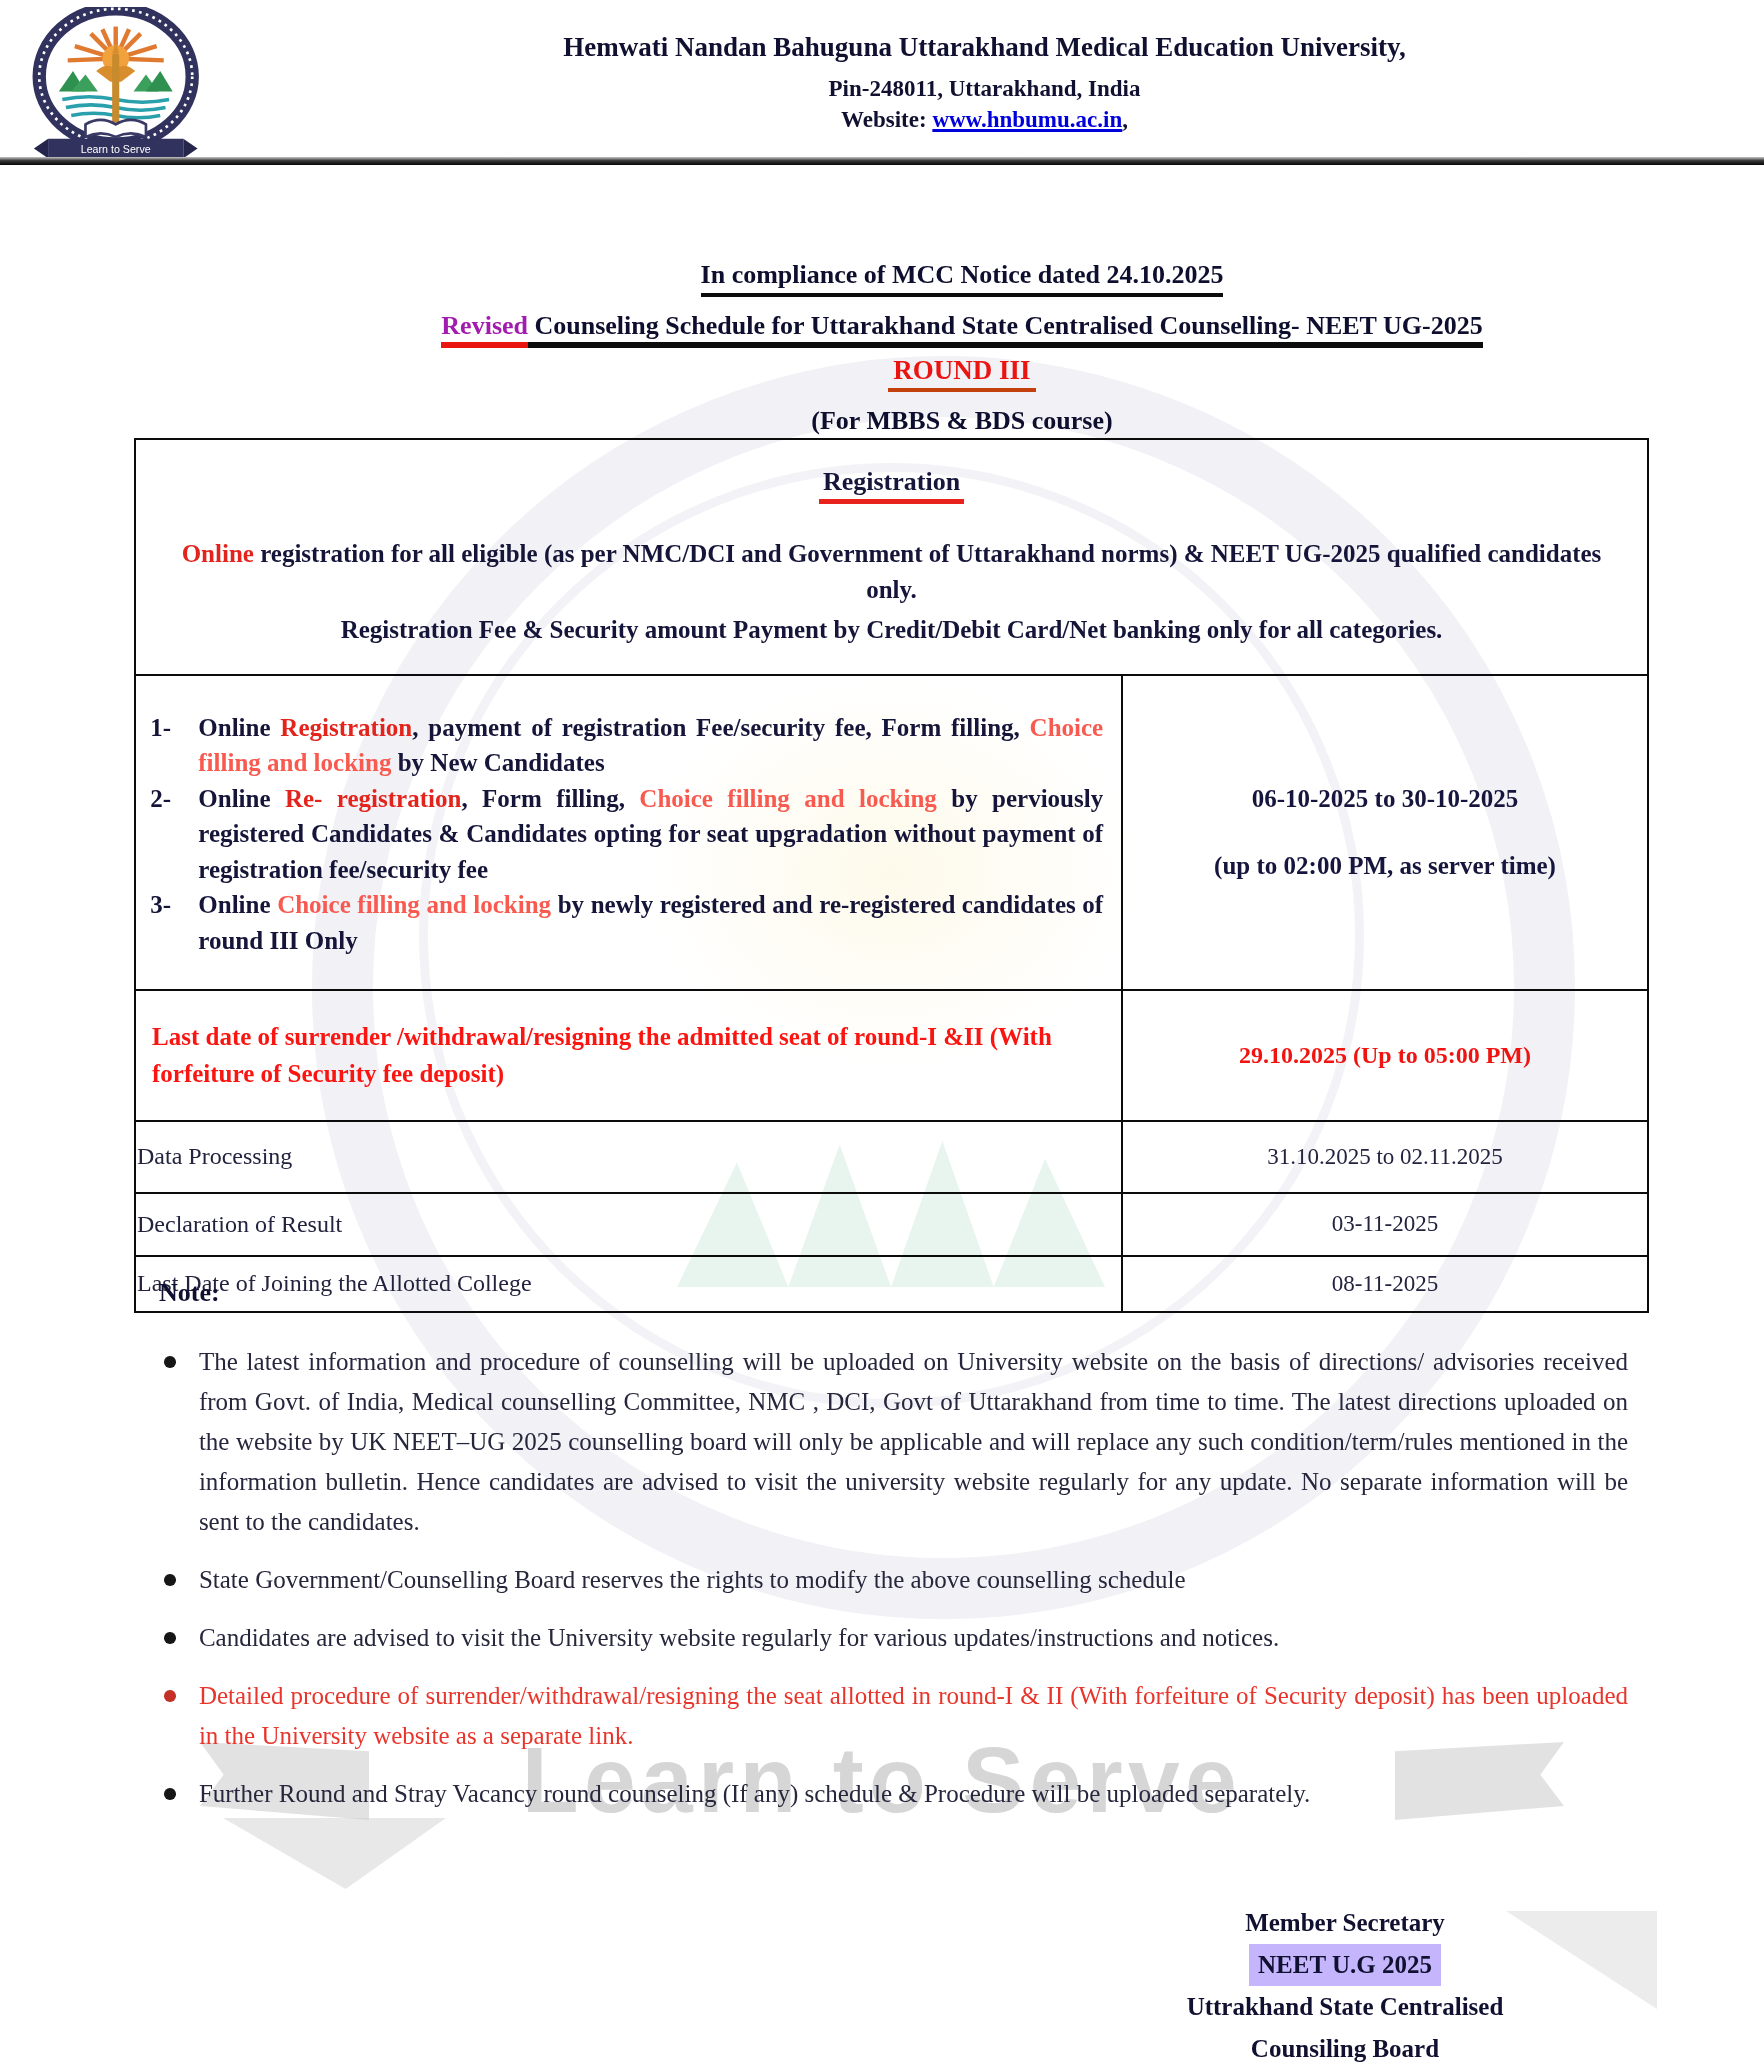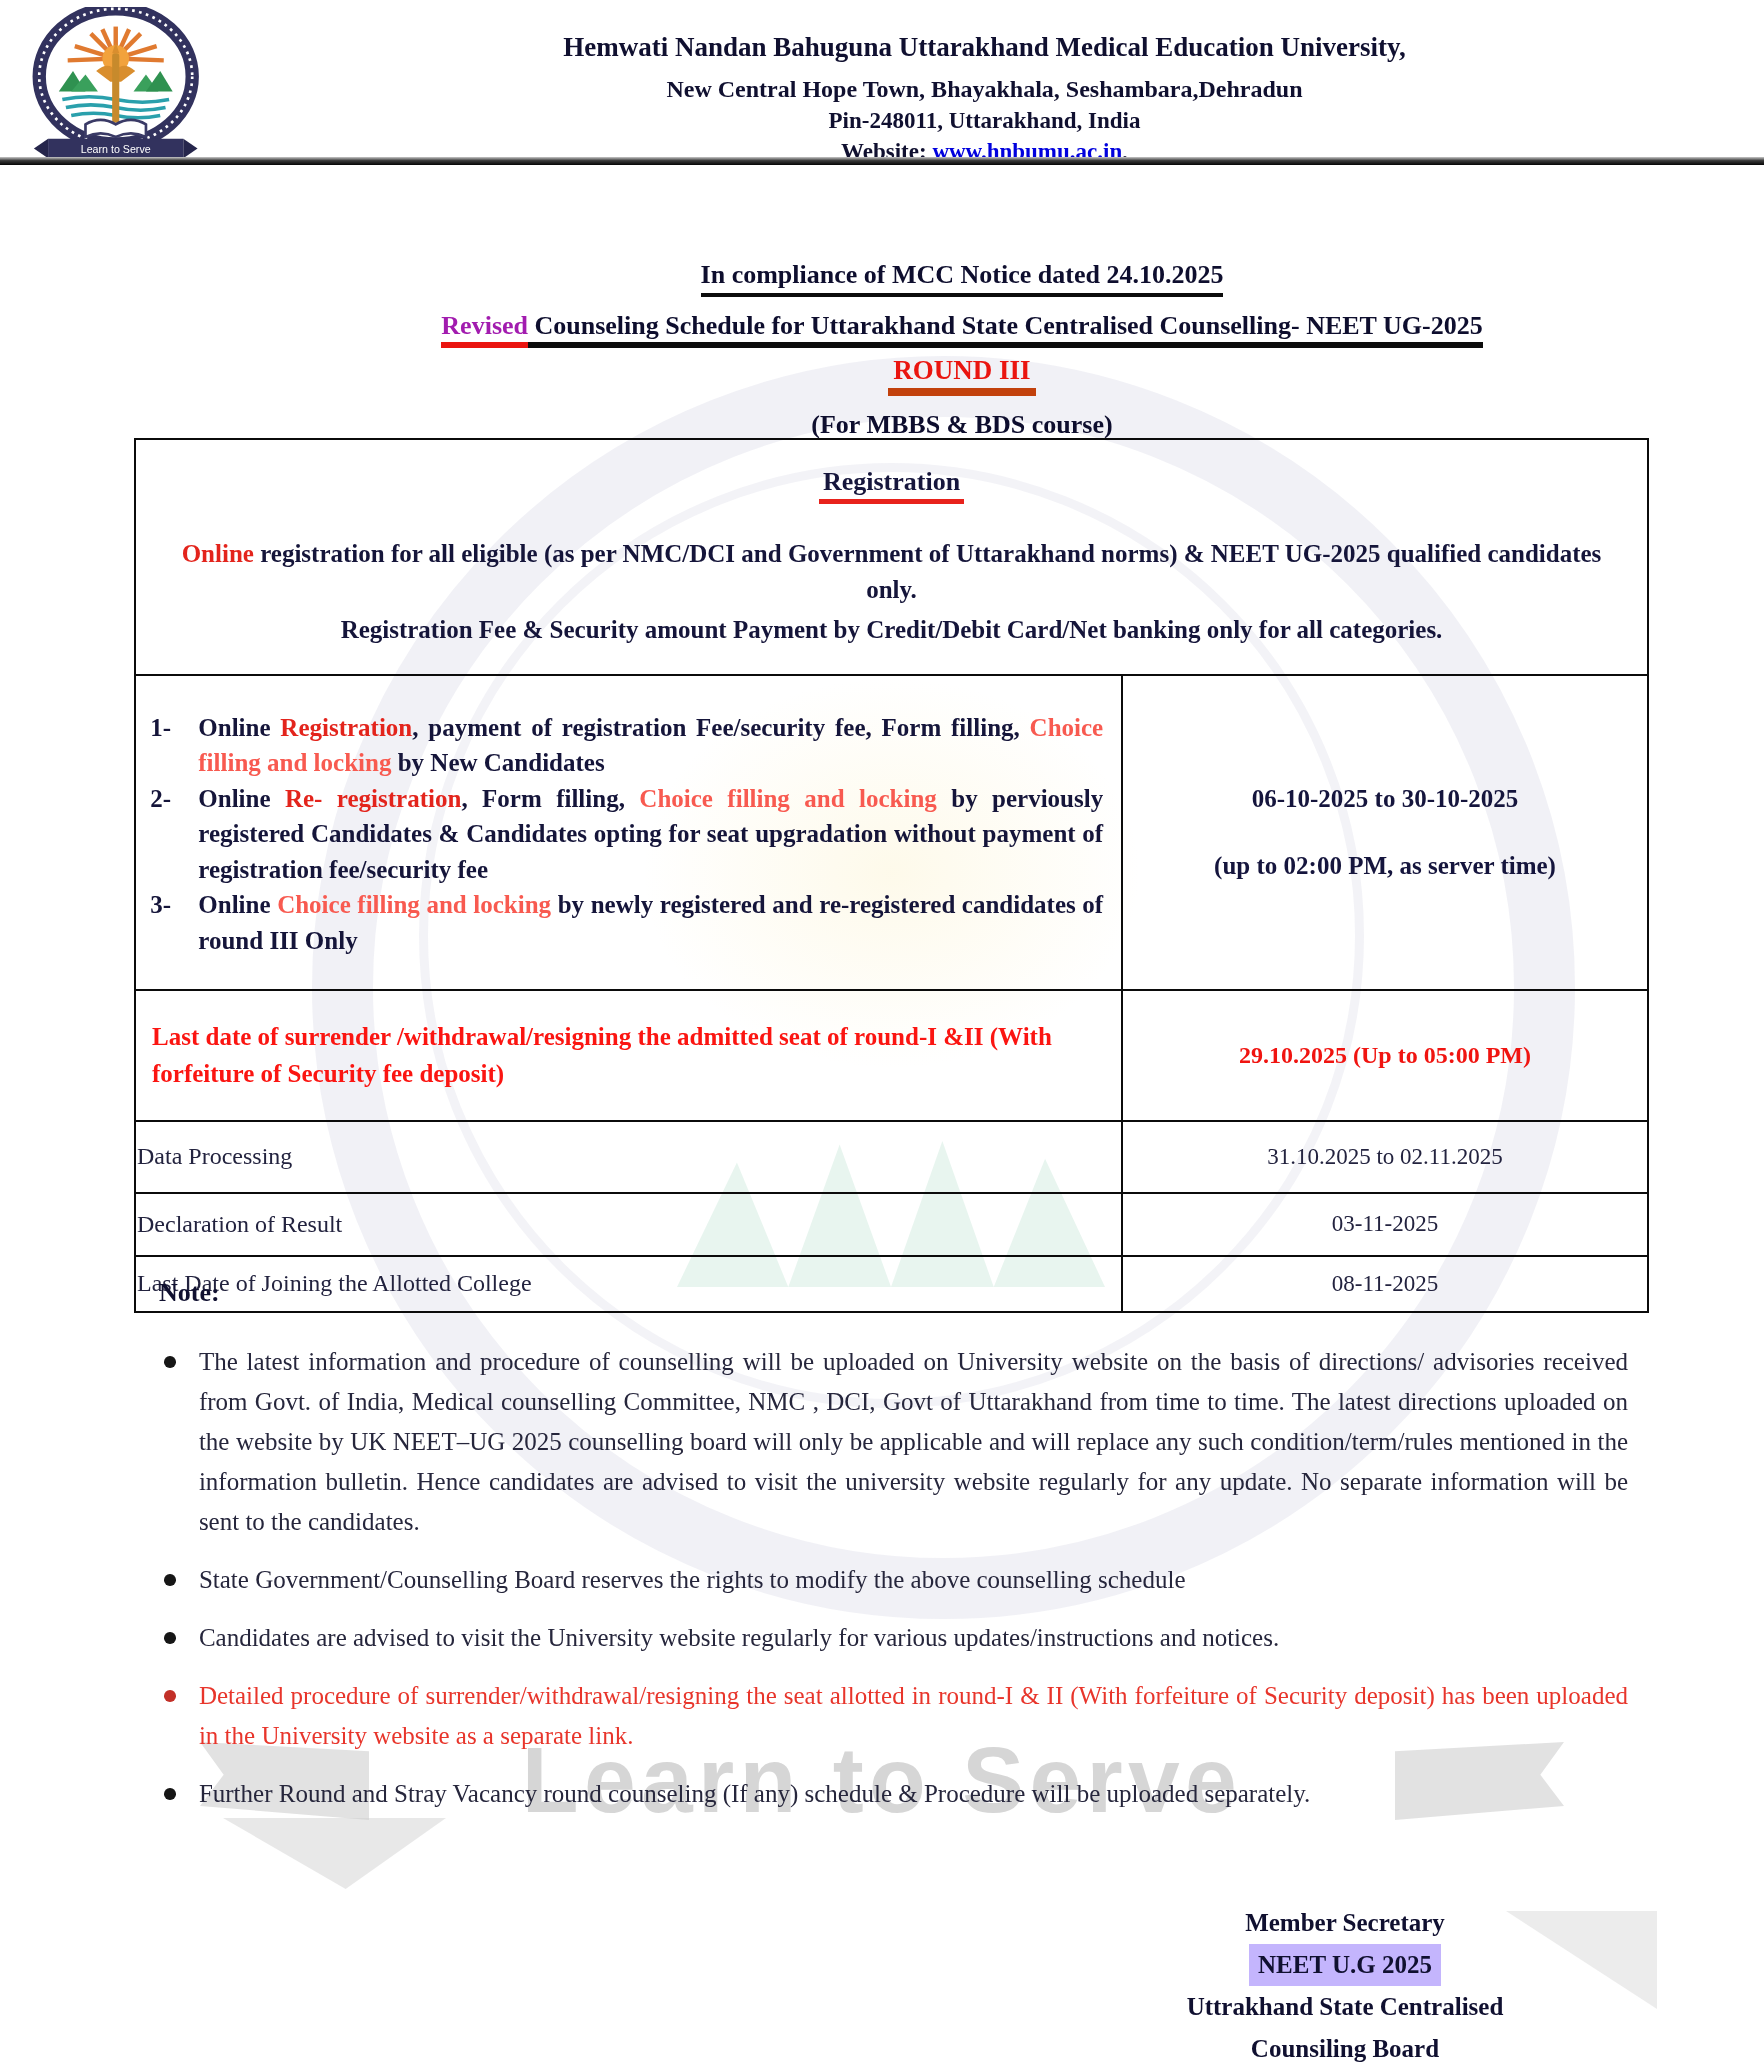--- a/index.html
+++ b/index.html
@@ -59,21 +59,21 @@
     position:absolute;left:0;top:157px;width:1764px;height:8px;
     background:linear-gradient(to bottom,#c8c8c8,#3a3a3a 45%,#050505);
   }
 
   
   .titles{position:absolute;left:169px;right:9px;top:260px;text-align:center;font-weight:bold;}
   .t-row{margin-bottom:14.3px;font-size:26px;color:#0e0e2e;}
   .u-black{display:inline-block;border-bottom:4.5px solid #0c0c0c;padding-bottom:2.7px;}
   .revised-word{color:#a21caf;border-bottom:6.2px solid #ea1510;padding-bottom:1.8px;}
   .schedule-rest{border-bottom:6.2px solid #0c0c0c;padding-bottom:1.8px;}
-  .round-line{display:inline-block;color:#ea1510;font-size:27px;border-bottom:8px solid #c2410c;padding:0 5.3px 1.8px 5.3px;}
+  .round-line{display:inline-block;color:#ea1510;font-size:27px;border-bottom:4px solid #c2410c;padding:0 5.3px 1.8px 5.3px;}
   .course-line{font-size:26px;color:#0e0e2e;}
 
   
   table.sched{
     position:absolute;left:134px;top:438px;width:1513px;
     border-collapse:collapse;table-layout:fixed;
   }
   table.sched td{border:2.7px solid #0b0b0b;vertical-align:middle;}
   .col-l{width:987px;} .col-r{width:526px;}
   .reg-cell{height:214px;text-align:center;padding:10.7px 27px 9px 27px;vertical-align:top;}
@@ -169,21 +169,20 @@
 
         <path d="M36 148 L188 148 L188 170 L36 170 Z" fill="#32325e"></path>
         <path d="M36 148 L20 159 L36 170 Z" fill="#26264c"></path>
         <path d="M188 148 L204 159 L188 170 Z" fill="#26264c"></path>
         <text x="112" y="164" text-anchor="middle" font-family="Liberation Sans, sans-serif" font-size="12" fill="#ffffff">Learn to Serve</text>
       </svg>
     </div>
 
     <div class="header-text">
       <div class="uni-name">Hemwati Nandan Bahuguna Uttarakhand Medical Education University,</div>
-      <div class="addr1">New Central Hope Town, Bhayakhala, Seshambara,Dehradun</div>
       <div class="addr2">Pin-248011, Uttarakhand, India</div>
       <div class="site-line"><span>Website: </span><a class="site-link">www.hnbumu.ac.in</a><span>,</span></div>
     </div>
 
     <div class="hr-rule"></div>
 
     <div class="titles">
       <div class="t-row"><span class="u-black">In compliance of MCC Notice dated 24.10.2025</span></div>
       <div class="t-row"><span class="revised-word">Revised</span><span class="schedule-rest"> Counseling Schedule for Uttarakhand State Centralised Counselling- NEET UG-2025</span></div>
       <div class="t-row"><span class="round-line">ROUND III</span></div>

